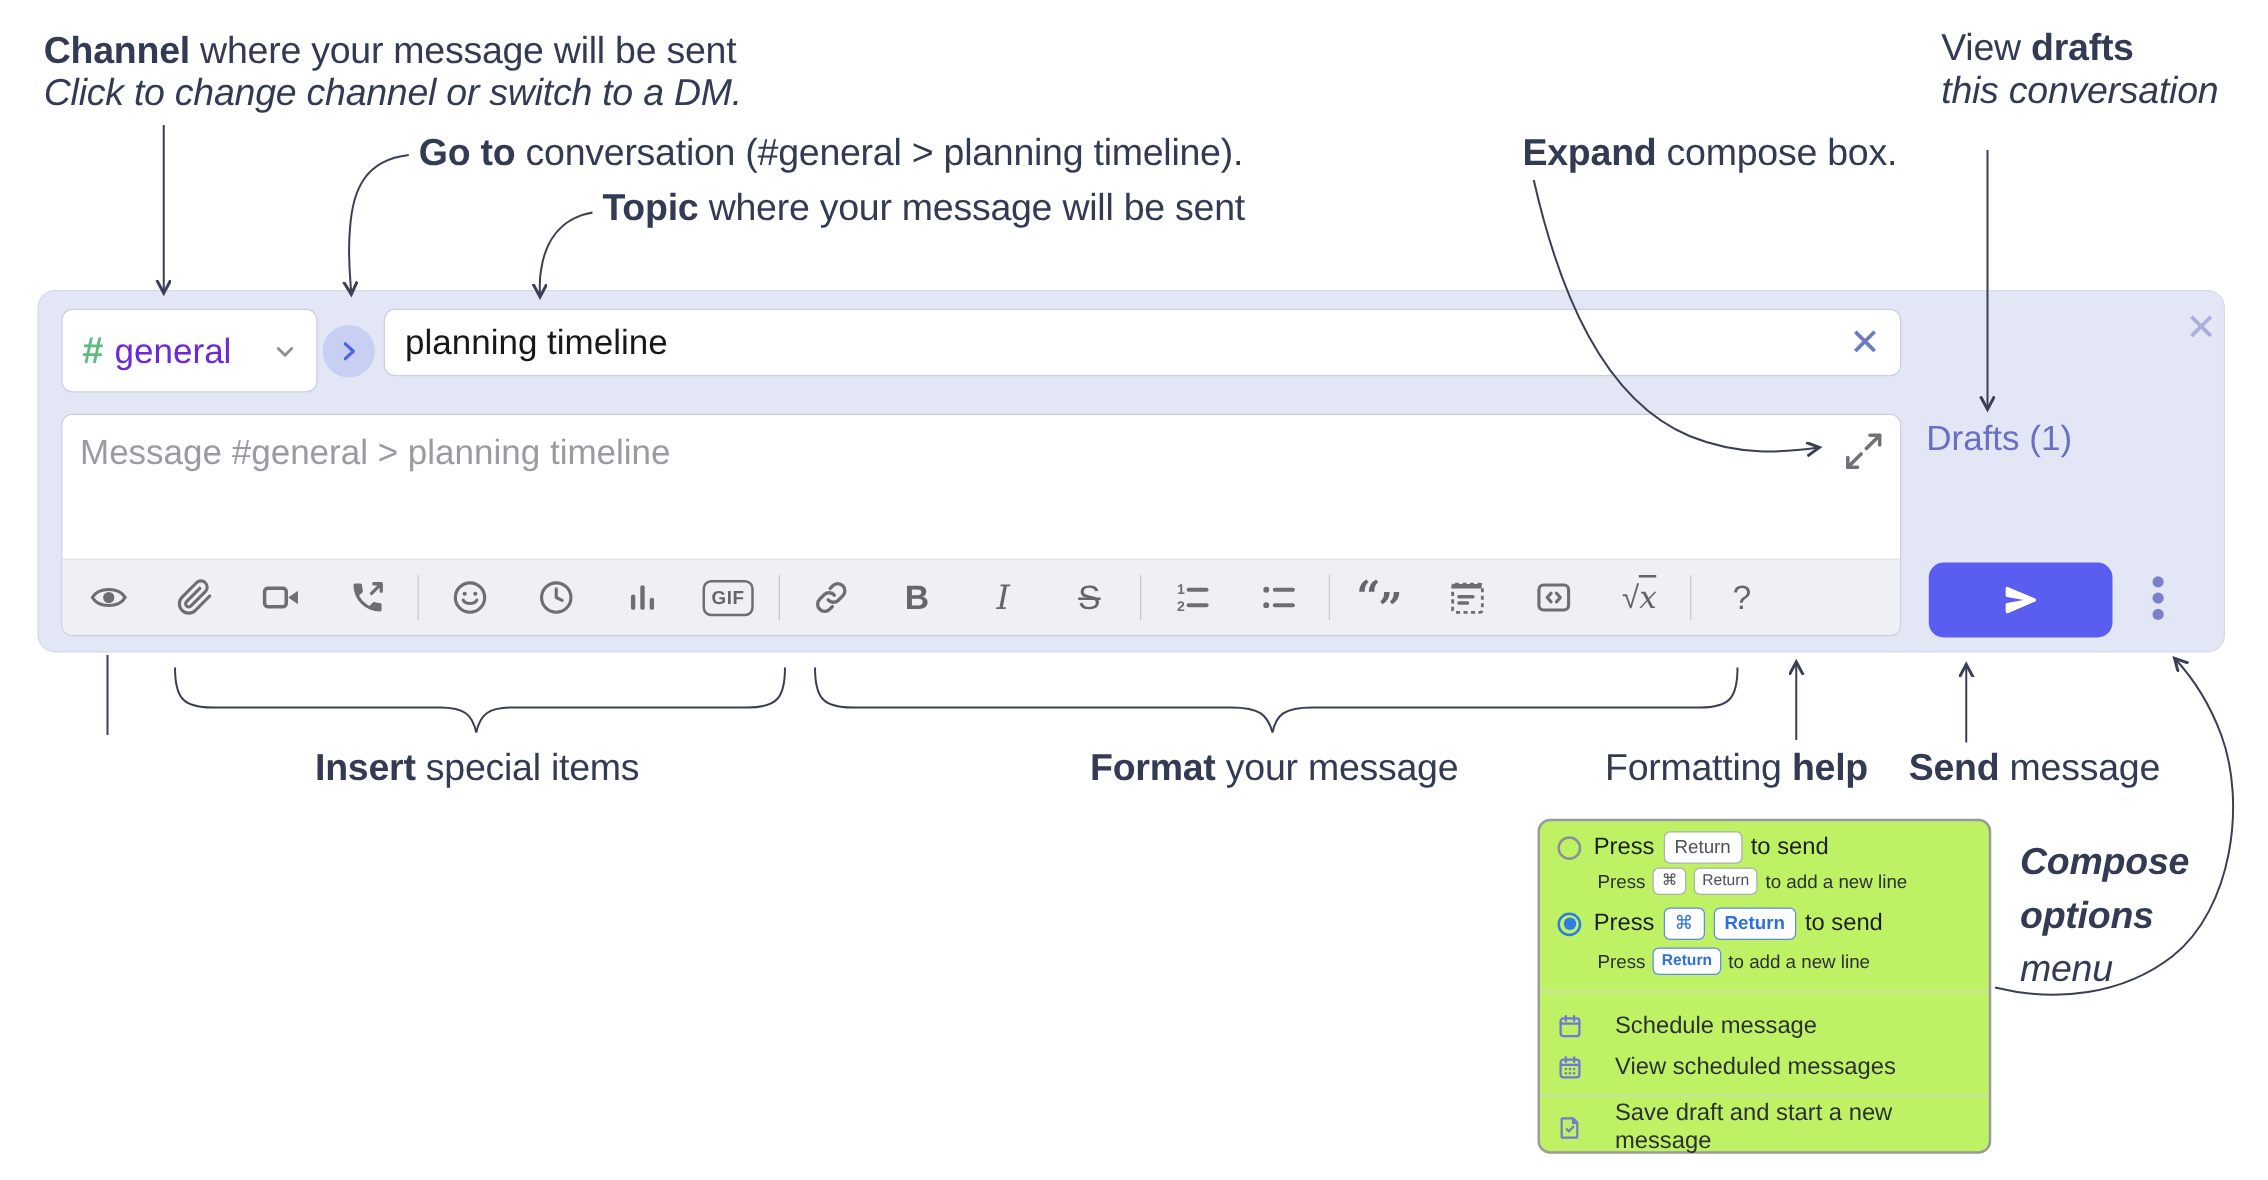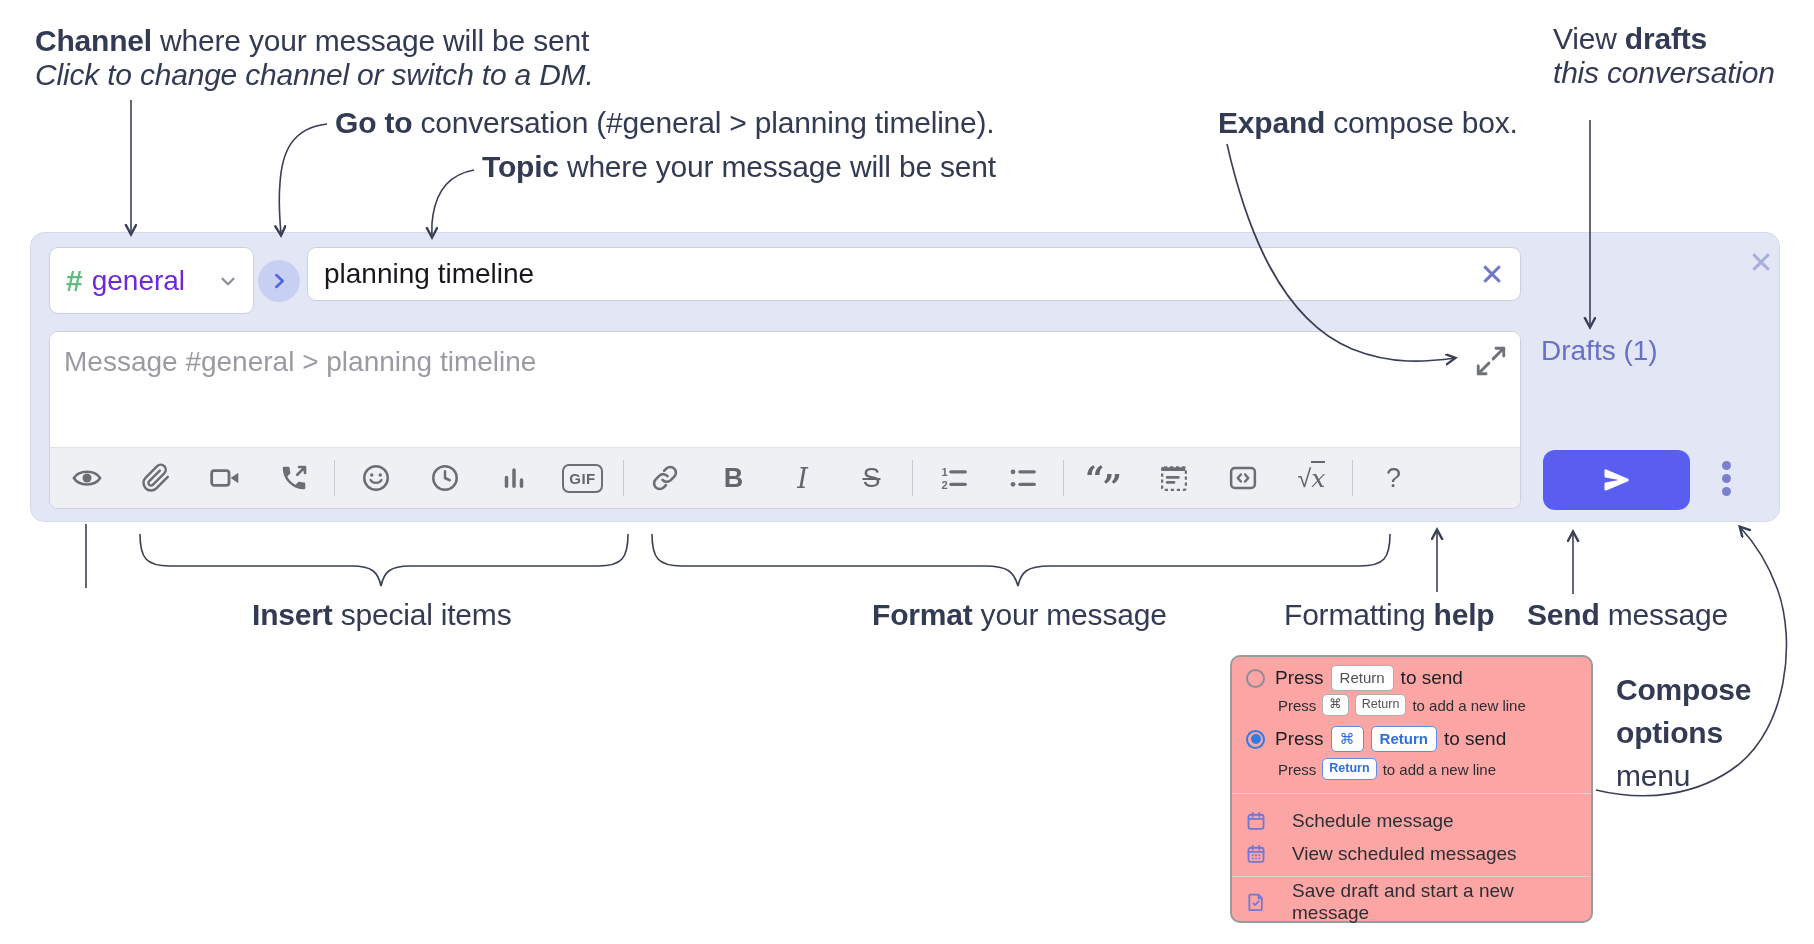--- a/index.html
+++ b/index.html
@@ -44,21 +44,21 @@
   .quote-ic { font-family:"DejaVu Serif",serif; font-size:34px; font-weight:700; color:#63666c; line-height:10px; }
   .quote-ic .q2 { position:relative; top:9px; left:-2px; }
   .math-ic { font-size:25px; color:#63666c; }
   .math-ic i { font-family:"DejaVu Serif",serif; border-top:2px solid #63666c; padding-top:1px; }
   .drafts-link { position:absolute; left:1510px; top:102px; font-size:28px; color:#696fc6; cursor:pointer; }
   .send-btn { position:absolute; left:1512px; top:217px; width:147px; height:60px; background:#5a5ef0; border-radius:12px; display:flex; align-items:center; justify-content:center; cursor:pointer; }
   .kebab { position:absolute; left:1684px; top:228px; width:22px; display:flex; flex-direction:column; align-items:center; gap:4px; cursor:pointer; }
   .kebab i { width:9px; height:9px; border-radius:50%; background:#7b80cc; }
   .compose-close { position:absolute; left:1710px; top:10px; width:40px; height:40px; font-size:30px; color:#a9aedd; text-align:center; line-height:40px; cursor:pointer; font-weight:400; }
   
-  .popup { position:absolute; left:1230px; top:655px; width:363px; height:268px; background:#fca5a5; border:2px solid #9b9b9b; border-radius:10px; z-index:4; }
+  .popup { position:absolute; left:1230px; top:655px; width:363px; height:268px; background:#bef264; border:2px solid #9b9b9b; border-radius:10px; z-index:4; }
   .prow { position:absolute; display:flex; align-items:center; color:#1d1f24; }
   .radio { width:19px; height:19px; border-radius:50%; border:2px solid #8c8f96; margin-right:10px; flex:none; cursor:pointer; }
   .radio.sel { border-color:#2e7de1; display:flex; align-items:center; justify-content:center; }
   .radio.sel i { width:10px; height:10px; border-radius:50%; background:#2e7de1; }
   .ptxt { font-size:19px; display:flex; align-items:center; gap:7px; }
   .psub { font-size:15px; color:#2c2e33; display:flex; align-items:center; gap:6px; }
   .key { border:1.5px solid #aeaeae; border-radius:5px; background:#fefefe; color:#4e5158; font-size:15px; line-height:1; padding:4px 8px 5px; }
   .key.sm { font-size:12.5px; padding:3px 6px 4px; }
   .key.blue { border-color:#5a8ee8; color:#2f6fdd; }
   .pdiv { position:absolute; left:0; width:100%; height:1px; background:#d4d4d4; }
@@ -102,21 +102,21 @@
   </div>
 
   <div class="ann" style="left:1284px; top:598px;">
     <span>Formatting </span><b>help</b>
   </div>
 
   <div class="ann" style="left:1527px; top:598px;">
     <b>Send</b><span> message</span>
   </div>
 
-  <div class="ann ann3" style="left:1616px; top:668px;">
+  <div class="ann ann3" style="left:1616px; top:668px;font-style:italic;">
     <div><b>Compose</b></div>
     <div><b>options</b></div>
     <div>menu</div>
   </div>
 
   <svg class="overlay" width="1814" height="944" viewBox="0 0 1814 944">
     <defs>
       <marker id="ah" markerWidth="12" markerHeight="12" refX="6.2" refY="3.5" orient="auto">
         <path d="M0,0 L6.5,3.5 L0,7" fill="none" stroke="#3a3f55" stroke-width="1.5"></path>
       </marker>

